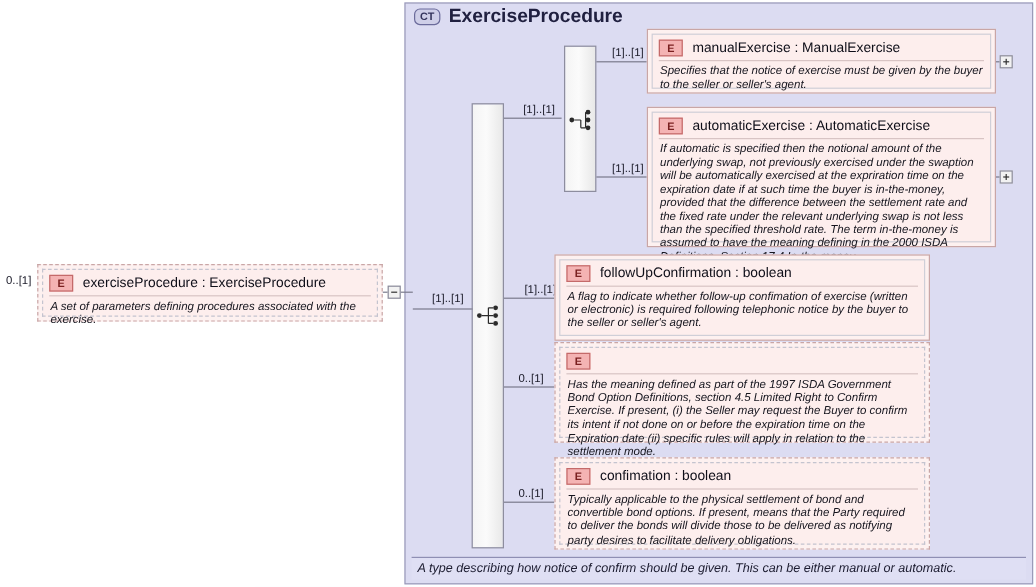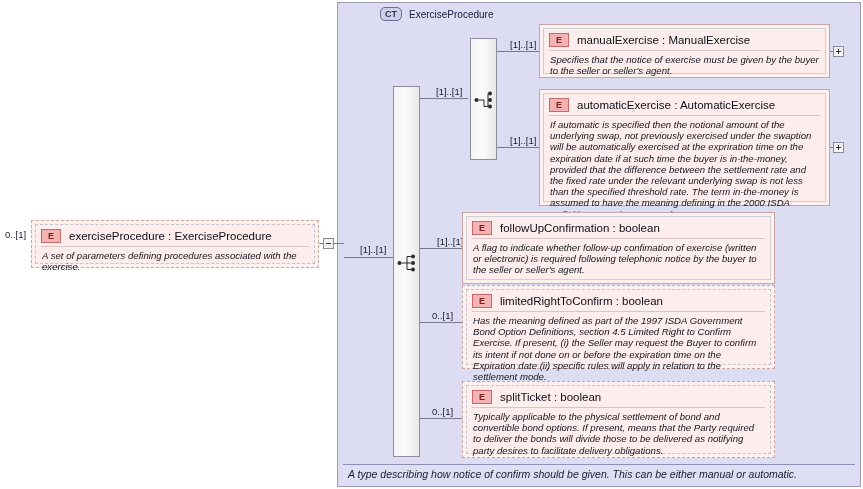--- a/index.html
+++ b/index.html
@@ -28,38 +28,37 @@
     background: #dcdcf2;
     border: 1px solid #9a9ab8;
     box-sizing: border-box;
   }
   #ct-header {
     left: 345px; top: 5px;
     height: 18px;
     display: flex;
     align-items: center;
     gap: 7px;
-    margin-left: 35px;
   }
   .ct-badge {
     width: 22px; height: 14px;
     border: 1px solid #6b6b9b;
     border-radius: 5px;
     background: #cfcfe8;
     color: #34345c;
     font-size: 9px;
     font-weight: bold;
     line-height: 13px;
     text-align: center;
     letter-spacing: 0px;
     box-sizing: border-box;
   }
   #ct-title {
-    font-size: 10px;
-    font-weight: normal;
+    font-size: 16px;
+    font-weight: bold;
     color: #202040;
     white-space: nowrap;
   }
 
   
   #ct-annotation {
     left: 343px; top: 464px;
     width: 512px; height: 19px;
     background: #dfdff4;
     border-top: 1px solid #8f8fb4;
@@ -277,31 +276,30 @@
       </div>
       <div class="elem-sep"></div>
       <div class="elem-desc">A flag to indicate whether follow-up confimation of exercise (written or electronic) is required following telephonic notice by the buyer to the seller or seller's agent.</div>
     </div>
   </div>
 
   <div class="abs elem dashed" style="left:462px; top:285px; width:313px; height:84px;">
     <div class="elem-inner">
       <div class="elem-titlerow">
         <div class="e-badge">E</div>
-        <div class="elem-title">limitedRightToConfirm : boolean</div>
       </div>
       <div class="elem-sep"></div>
       <div class="elem-desc">Has the meaning defined as part of the 1997 ISDA Government Bond Option Definitions, section 4.5 Limited Right to Confirm Exercise. If present, (i) the Seller may request the Buyer to confirm its intent if not done on or before the expiration time on the Expiration date (ii) specific rules will apply in relation to the settlement mode.</div>
     </div>
   </div>
 
   <div class="abs elem dashed" style="left:462px; top:381px; width:313px; height:77px;">
     <div class="elem-inner">
       <div class="elem-titlerow">
         <div class="e-badge">E</div>
-        <div class="elem-title">splitTicket : boolean</div>
+        <div class="elem-title">confimation : boolean</div>
       </div>
       <div class="elem-sep"></div>
       <div class="elem-desc">Typically applicable to the physical settlement of bond and convertible bond options. If present, means that the Party required to deliver the bonds will divide those to be delivered as notifying party desires to facilitate delivery obligations.</div>
     </div>
   </div>
 
 </div>
 
 </body></html>

